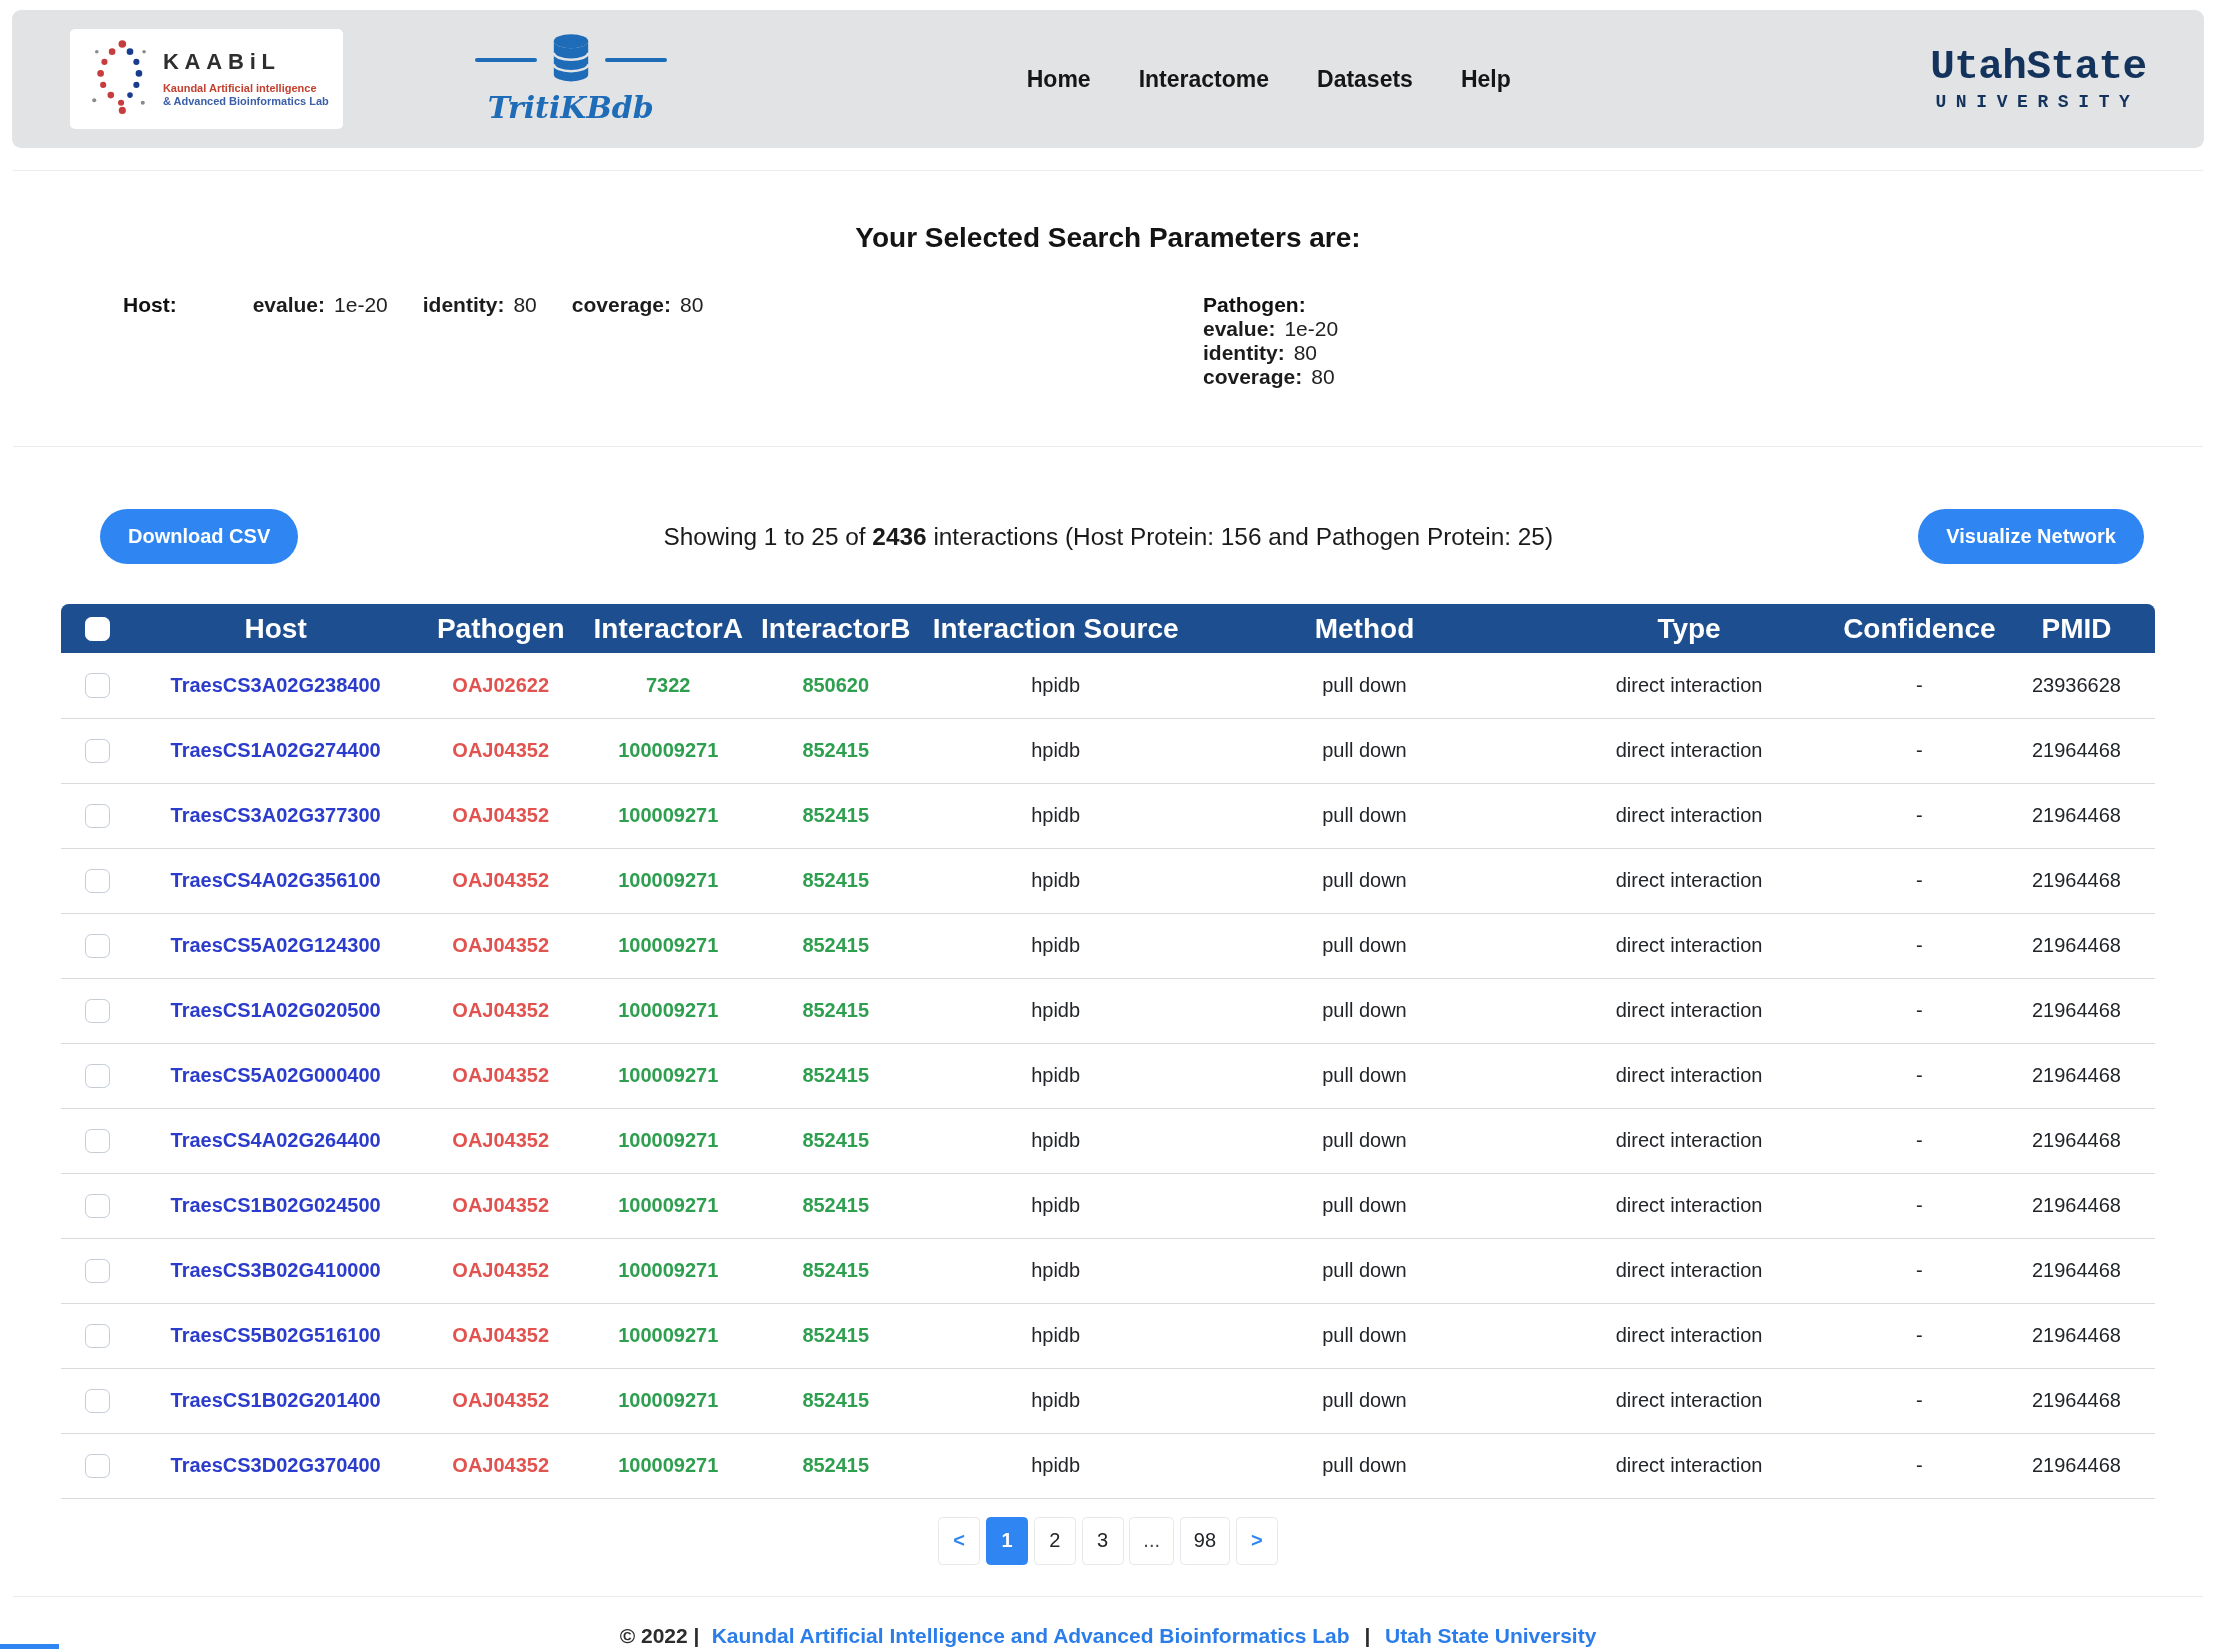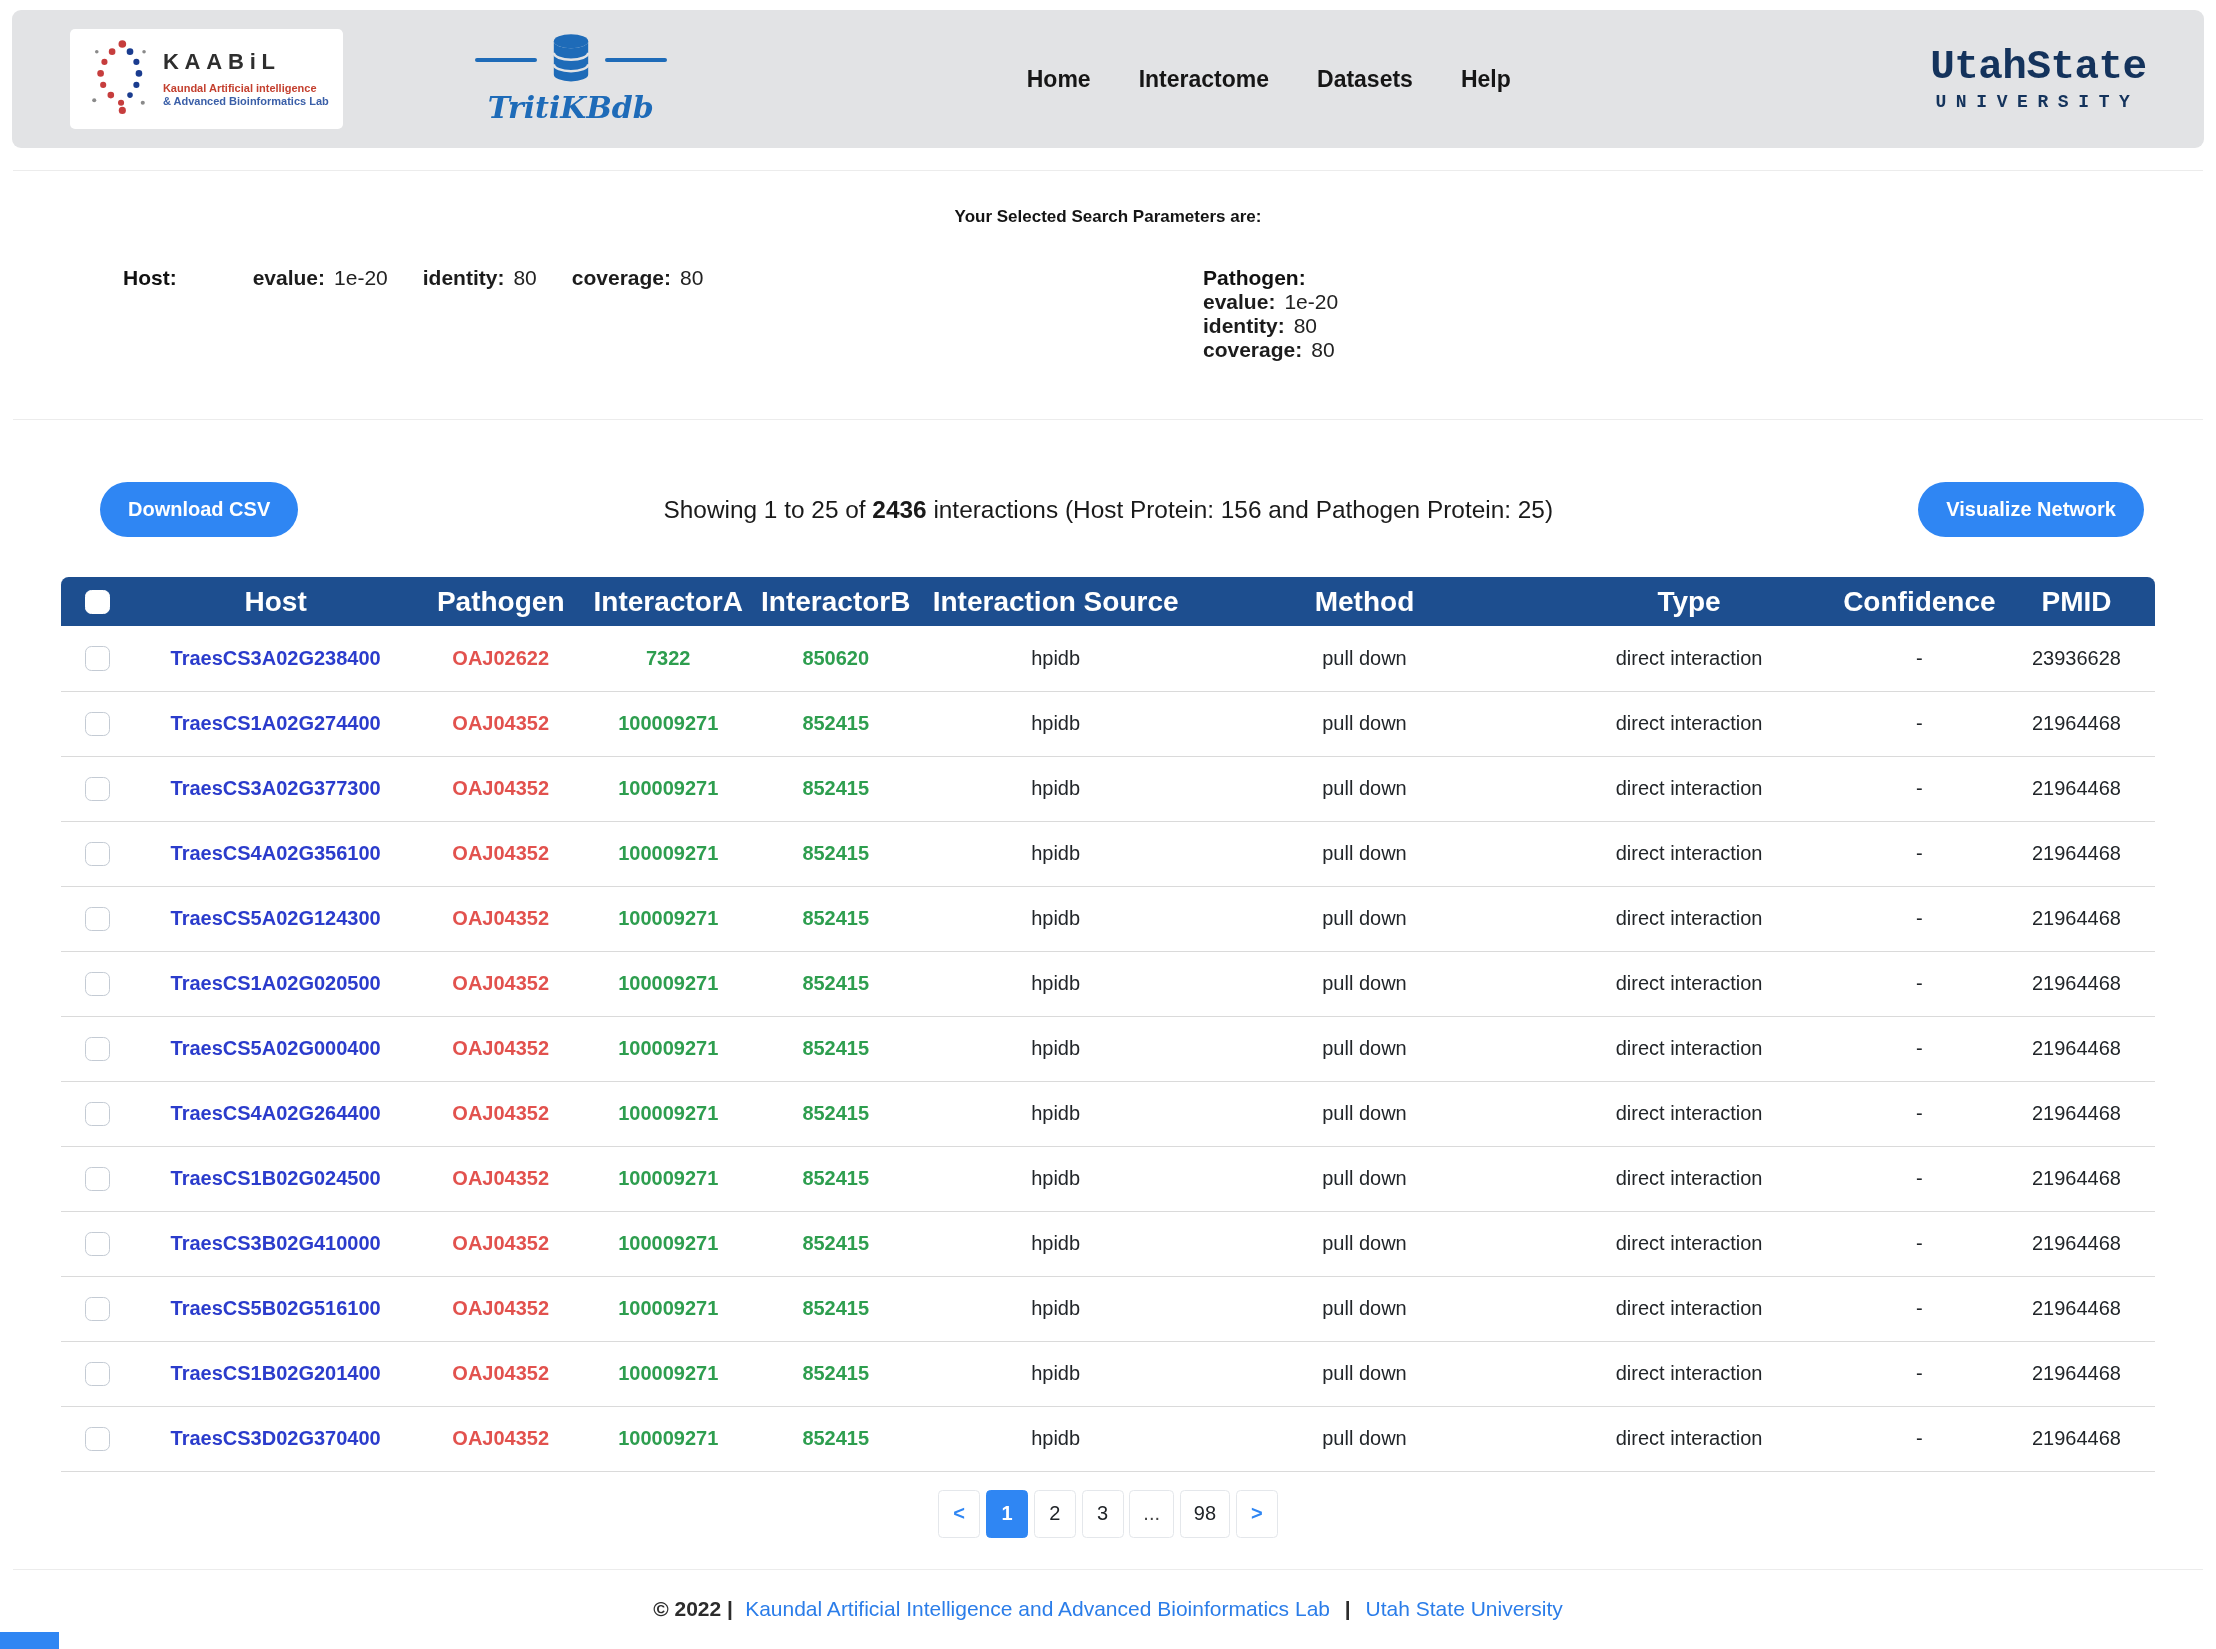--- a/index.html
+++ b/index.html
@@ -56,21 +56,21 @@
   .usu-line1 { font-size:41px; font-weight:700; letter-spacing:-0.6px; color:#14335c; line-height:1; }
   .usu-line2 { font-size:18px; font-weight:600; letter-spacing:9.6px; color:#14335c; margin-top:3.9px; text-indent:5.1px; }
 
   
   .params-section {
     margin:22px 13px 0;
     border-top:0.6px solid #ececec;
     border-bottom:0.6px solid #ececec;
     padding:36px 0 57px;
   }
-  .params-title { text-align:center; font-size:17px; font-weight:700; color:#141414; }
+  .params-title { text-align:center; font-size:28px; font-weight:700; color:#141414;margin-top:15px; }
   .params-row { display:flex; margin-top:39px; font-size:21px; }
   .params-group { width:50%; display:flex; align-items:baseline; flex-wrap:nowrap; }
   .params-group.host { padding-left:110px; }
   .params-group.pathogen { padding-left:95px;flex-direction:column; }
   .params-label { font-weight:700; margin-right:76px; color:#111; }
   .param-pair { margin-right:35px; white-space:nowrap; }
   .param-key { font-weight:700; margin-right:9px; color:#1c1c1c; }
   .param-val { font-weight:500; color:#222; }
 
   
@@ -115,21 +115,21 @@
     background:#fff; border:0.6px solid #e4e7eb; border-radius:4.5px;
     font-size:20px; color:#212529; cursor:pointer; user-select:none;
   }
   .page-item.arrow { color:#2f86f3; font-weight:700; }
   .page-item.active { background:#2f86f3; border-color:#2f86f3; color:#fff; font-weight:600; }
   .page-item.ellipsis { color:#444; cursor:default; }
 
   
   .footer-divider { margin:31px 13px 0; border-top:0.6px solid #ececec; }
   .footer { text-align:center; padding:27px 0 13px; font-size:21px; color:#2c2c2c; font-weight:600; }
-  .footer a { color:#2b7de9; text-decoration:none; font-weight:400; cursor:pointer; }
+  .footer a { color:#2b7de9; text-decoration:none; font-weight:700; cursor:pointer; }
   .footer .sep { margin:0 9px; color:#2c2c2c; }
   .footer .copy { margin-right:6.4px; }
 
   .corner-strip { position:absolute; left:0; bottom:0; width:59px; height:16.7px; background:#2f86f3; }
 </style>
 </head>
 <body>
 
 <header class="topbar">
 

